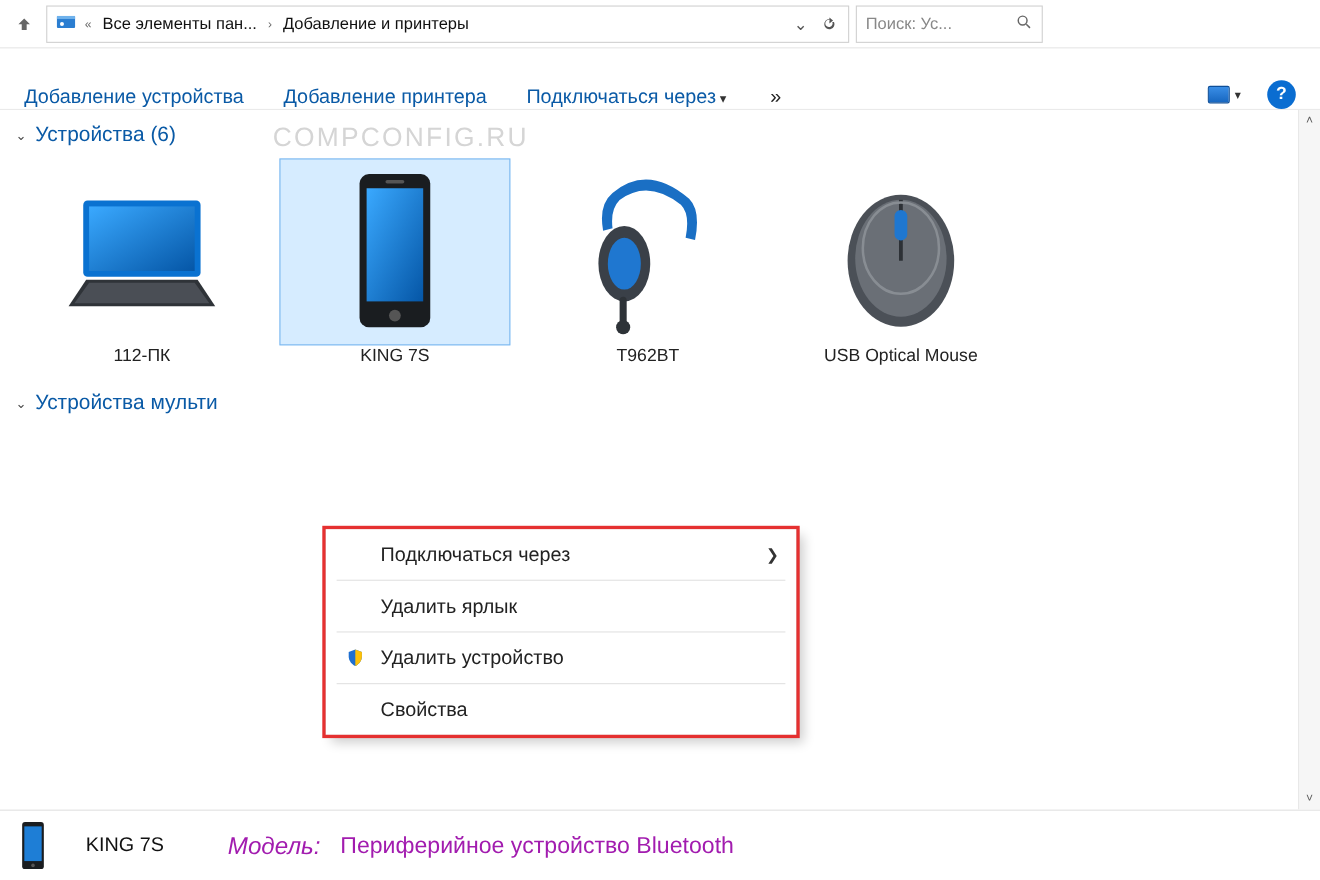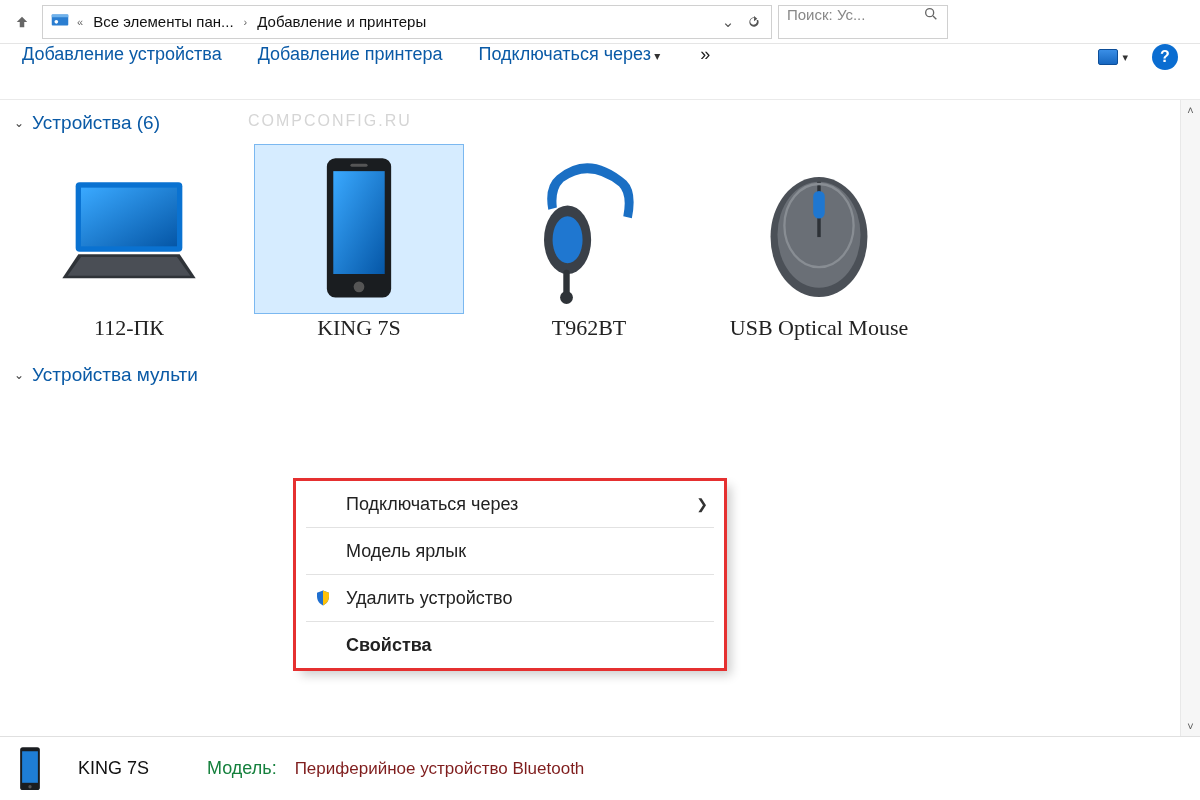--- a/index.html
+++ b/index.html
@@ -8,63 +8,63 @@
   
   .addr-row { display: flex; align-items: center; height: 44px; padding: 4px 8px; gap: 6px; border-bottom: 1px solid #e5e5e5; }
   .nav-btn { width: 28px; height: 28px; display:flex; align-items:center; justify-content:center; color:#666; }
   .nav-btn svg { width:18px; height:18px; }
   .breadcrumb { flex: 0 0 auto; display:flex; align-items:center; border:1px solid #d0d0d0; height:34px; padding:0 6px; gap:6px; background:#fff; width: 730px; }
   .breadcrumb .loc-icon svg { width:22px; height:22px; }
   .breadcrumb .crumb { color:#111; padding:0 4px; white-space:nowrap; overflow:hidden; text-overflow:ellipsis; }
   .breadcrumb .sep { color:#666; font-size:11px; }
   .bc-dd { margin-left:auto; display:flex; gap:4px; align-items:center; }
   .bc-dd .mini { width:22px; height:22px; display:flex; align-items:center; justify-content:center; color:#555; }
-  .search-box { display:flex; align-items:flex-start; border:1px solid #d0d0d0; height:34px; padding:0 8px; color:#888; width: 170px; gap:6px; background:#fff; }
+  .search-box { display:flex; align-items:center; border:1px solid #d0d0d0; height:34px; padding:0 8px; color:#888; width: 170px; gap:6px; background:#fff; }
   .search-box span.ph { flex:1; white-space:nowrap; overflow:hidden; text-overflow:ellipsis; }
 
   
-  .cmd-row { display:flex; align-items:flex-start; height:56px; padding:0 22px; gap:36px; border-bottom:1px solid #eaeaea; }
+  .cmd-row { display:flex; align-items:flex-end; height:56px; padding:0 22px; gap:36px; border-bottom:1px solid #eaeaea; }
   .cmd-item { color:#0a5aa6; font-size:18px; white-space:nowrap; cursor:default; }
   .cmd-item.drop::after { content:" ▾"; font-size:12px; color:#333; }
   .cmd-overflow { color:#222; font-size:18px; padding:0 4px; }
   .cmd-right { margin-left:auto; display:flex; align-items:center; gap:24px; }
   .view-btn { display:flex; align-items:center; gap:4px; }
   .view-btn .thumb { width:20px; height:16px; background:linear-gradient(#3a8ee6,#1767c0); border:1px solid #0d4e98; border-radius:2px; }
   .help-btn { width:26px; height:26px; border-radius:50%; background:#0a6dd1; color:#fff; display:flex; align-items:center; justify-content:center; font-weight:bold; font-size:16px; }
 
   
   .content { position:relative; height: calc(800px - 44px - 56px - 64px); overflow:hidden; }
   .scrollbar { position:absolute; right:0; top:0; bottom:0; width:20px; border-left:1px solid #e8e8e8; background:#f6f6f6; }
   .scrollbar .up, .scrollbar .down { height:20px; display:flex; align-items:center; justify-content:center; color:#5a5a5a; font-size:11px; }
   .scrollbar .track { position:absolute; top:20px; bottom:20px; left:0; right:0; }
 
   .group-header { display:flex; align-items:center; gap:8px; color:#0a5aa6; font-size:19px; padding:12px 14px 4px; }
   .group-header .chev { font-size:12px; color:#444; }
-  .watermark { position:absolute; left:248px; top:12px; color:#d5d5d5; font-size:16px; letter-spacing:2px; font-weight:300; pointer-events:none; }
+  .watermark { position:absolute; left:248px; top:12px; color:#d5d5d5; font-size:24px; letter-spacing:2px; font-weight:300; pointer-events:none; }
 
   .device-grid { display:flex; padding:6px 24px 10px 24px; gap:20px; }
   .device { width:210px; text-align:center; }
   .device .icon-wrap { height:170px; display:flex; align-items:center; justify-content:center; }
-  .device .label { font-size:22px; color:#222; line-height:1.25;font-family:Liberation Serif, serif; }
+  .device .label { font-size:16px; color:#222; line-height:1.25; }
   .device.selected .icon-wrap { background:#d6ecff; border:1px solid #7bb8f0; }
 
   
   .details-bar { position:absolute; left:0; right:0; bottom:0; height:64px; border-top:1px solid #e0e0e0; display:flex; align-items:center; padding:6px 14px; gap:18px; background:#fff; }
   .details-bar .mini-icon { width:46px; height:46px; }
   .details-bar .dname { font-size:18px; color:#111; }
-  .details-bar .dlabel { color:#15803d; font-size:18px; }
-  .details-bar .dval { color:#7f1d1d; font-size:17px; }
+  .details-bar .dlabel { color:#a21caf; font-size:22px;font-style:italic; }
+  .details-bar .dval { color:#a21caf; font-size:21px; }
 
   
   .context-menu { position:absolute; left:295px; top:380px; width:430px; background:#fff; border:1px solid #c9c9c9; box-shadow:6px 6px 10px rgba(0,0,0,0.20); outline:3px solid #e53030; outline-offset:-1px; }
   .context-menu .mi { display:flex; align-items:center; height:46px; padding:0 16px; font-size:18px; color:#222; gap:12px; }
   .context-menu .mi .mi-icon { width:22px; display:flex; justify-content:center; }
   .context-menu .mi .arrow { margin-left:auto; color:#333; font-size:14px; }
   .context-menu hr { border:none; border-top:1px solid #e2e2e2; margin:0 10px; }
-  .context-menu .mi.bold { font-weight:700; }
+  .context-menu .mi.bold { font-weight:400; }
 
   
   .icon-wrap svg { max-width:160px; max-height:150px; }
 </style>
 </head>
 <body>
 
 <div class="addr-row">
   <div class="nav-btn">
     <svg viewBox="0 0 24 24">
@@ -200,21 +200,21 @@
 
   <div class="context-menu">
     <div class="mi">
       <span class="mi-icon"></span>
       <span>Подключаться через</span>
       <span class="arrow">❯</span>
     </div>
     <hr>
     <div class="mi">
       <span class="mi-icon"></span>
-      <span>Модель ярлык</span>
+      <span>Удалить ярлык</span>
     </div>
     <hr>
     <div class="mi">
       <span class="mi-icon">
         <svg viewBox="0 0 24 24" width="18" height="18">
             <path d="M12 2l8 3v5c0 6-4 10-8 12-4-2-8-6-8-12V5l8-3z" fill="#1f6fd0"></path>
             <path d="M12 2l8 3v5c0 6-4 10-8 12V2z" fill="#ffc107"></path>
           </svg>
       </span>
       <span>Удалить устройство</span>

